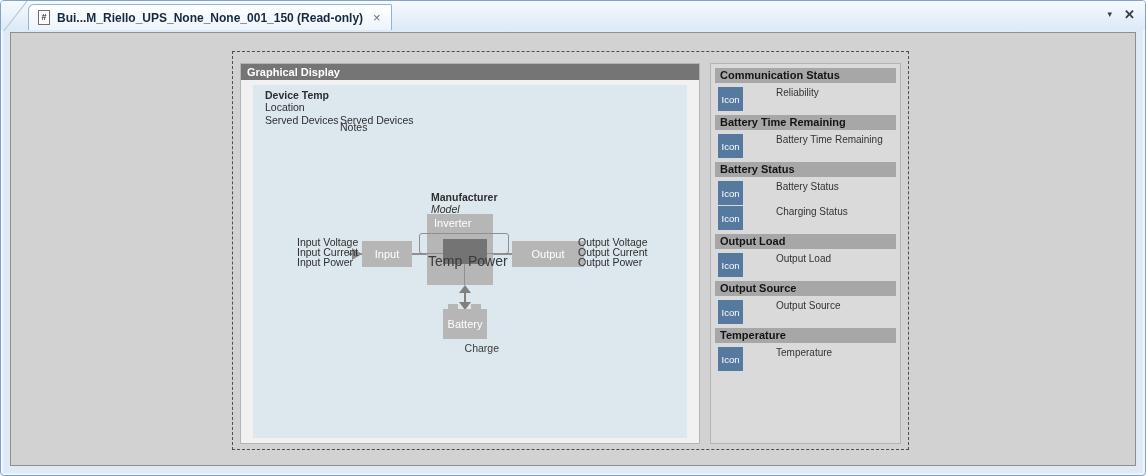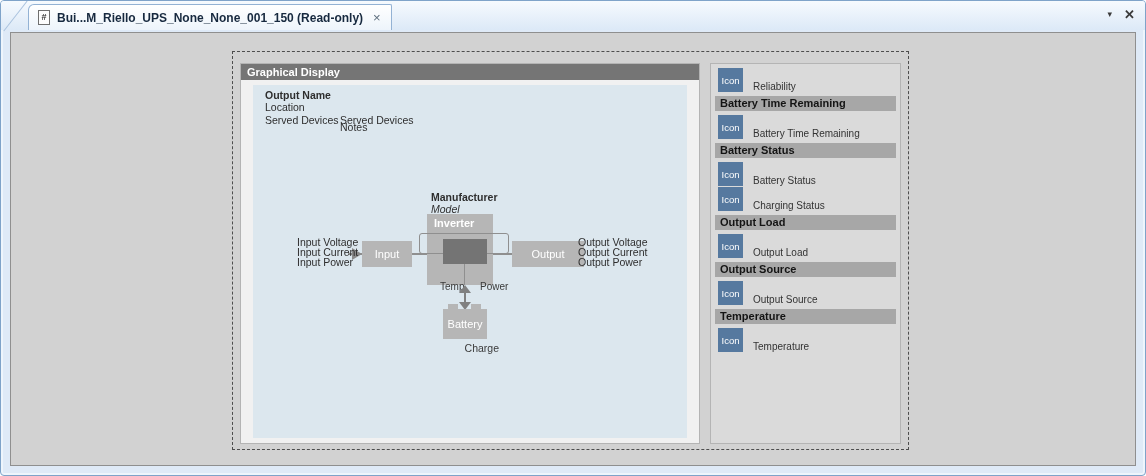--- a/index.html
+++ b/index.html
@@ -82,55 +82,55 @@
   .t-bold   { font-weight:bold; color:#1f1f1f; }
   .t-italic { font-style:italic; }
   .t-muted  { color:#9aa0a6; }
   .metrics { position:absolute; font-size:10.5px; line-height:10px; color:#2e2e2e; white-space:nowrap; }
   
   .gbox {
     position:absolute; background:#b6b6b6;
     color:#ffffff; font-size:11px;
   }
   .gbox.center { display:flex; align-items:center; justify-content:center; }
-  .inverter-box { left:174px; top:129px; width:66px; height:71px;font-weight:bold; }
+  .inverter-box { left:174px; top:129px; width:66px; height:71px; }
   .inverter-label { position:absolute; left:7px; top:3px; color:#fff; font-size:11px; }
   .bypass {
     position:absolute; left:166px; top:148px; width:90px; height:21px;
     border:1px solid #8f8f8f; border-radius:3px;
   }
   .hline { position:absolute; left:95px; top:168px; width:235px; height:2px; background:#8f8f8f; }
   .darkbox { position:absolute; left:190px; top:154px; width:44px; height:25px; background:#747474; }
   .arrow-r {
     position:absolute; width:0; height:0;
     border-top:6px solid transparent; border-bottom:6px solid transparent;
     border-left:10px solid #8a8a8a;
   }
   .input-box  { left:109px; top:156px; width:50px; height:26px; }
   .output-box { left:259px; top:156px; width:72px; height:26px; }
-  .tp-label { position:absolute; top:196px; font-size:10px; color:#3a3a3a;margin-left:12px; }
+  .tp-label { position:absolute; top:168px; font-size:14px; color:#3a3a3a; }
   .tp-divider { position:absolute; left:211px; top:179px; width:1px; height:21px; background:#8f8f8f; }
   .vline { position:absolute; left:211px; top:206px; width:2px; height:12px; background:#808080; }
   .tri-up, .tri-down {
     position:absolute; left:206px; width:0; height:0;
     border-left:6px solid transparent; border-right:6px solid transparent;
   }
   .tri-up   { top:200px; border-bottom:8px solid #808080; }
   .tri-down { top:217px; border-top:8px solid #808080; }
   .batt-term { position:absolute; top:219px; width:10px; height:5px; background:#b6b6b6; }
   .battery-box { left:190px; top:224px; width:44px; height:30px; }
   .charge-label { position:absolute; left:178px; top:257px; width:68px; text-align:right; font-size:10.5px; color:#3a3a3a; }
   
   .val-body { padding:0 4px; }
   .vsec-title {
     margin-top:4px; height:15px; background:#a7a7a7;
     font-size:11px; font-weight:bold; color:#141414;
     line-height:15px; padding-left:5px;
   }
-  .vrow { display:flex; align-items:flex-end; margin:4px 0 0 3px; height:24px; }
+  .vrow { display:flex; align-items:flex-start; margin:4px 0 0 3px; height:24px;gap:23px; }
   .vrow + .vrow { margin-top:1px; }
   .vicon {
     width:25px; height:24px; background:#56799f; color:#ffffff;
     font-size:9.5px; display:flex; align-items:center; justify-content:center;
     flex:0 0 auto;
   }
   .vlabel { margin-left:10px; font-size:10px; color:#333333; white-space:nowrap; }
 </style>
 </head>
 <body>
@@ -150,21 +150,21 @@
     </div>
   </div>
 
   <div class="canvas">
     <div class="selection"></div>
 
     <div class="panel gd-panel">
       <div class="panel-header">Graphical Display</div>
       <div class="gd-canvas">
 
-        <span class="txt t-bold" style="left:12px; top:4px;">Output Name</span>
+        <span class="txt t-bold" style="left:12px; top:4px;">Device Temp</span>
         <span class="txt" style="left:12px; top:16px;">Location</span>
         <span class="txt t-muted" style="left:12px; top:29px;">Served Devices</span>
         <span class="txt" style="left:87px; top:29px;">Served Devices</span>
         <span class="txt" style="left:87px; top:36px;">Notes</span>
 
         <span class="txt t-bold" style="left:178px; top:106px;">Manufacturer</span>
         <span class="txt t-italic" style="left:178px; top:118px;">Model</span>
 
         <div class="hline"></div>
         <div class="arrow-r" style="left:99px; top:163px;"></div>
@@ -201,20 +201,21 @@
         <div class="batt-term" style="left:195px;"></div>
         <div class="batt-term" style="left:218px;"></div>
         <div class="gbox center battery-box">Battery</div>
         <span class="charge-label">Charge</span>
       </div>
     </div>
 
     <div class="panel val-panel">
       <div class="val-body">
 
+        <div class="vsec-title">Communication Status</div>
         <div class="vrow">
           <span class="vicon">Icon</span>
           <span class="vlabel">Reliability</span>
         </div>
 
         <div class="vsec-title">Battery Time Remaining</div>
         <div class="vrow">
           <span class="vicon">Icon</span>
           <span class="vlabel">Battery Time Remaining</span>
         </div>

